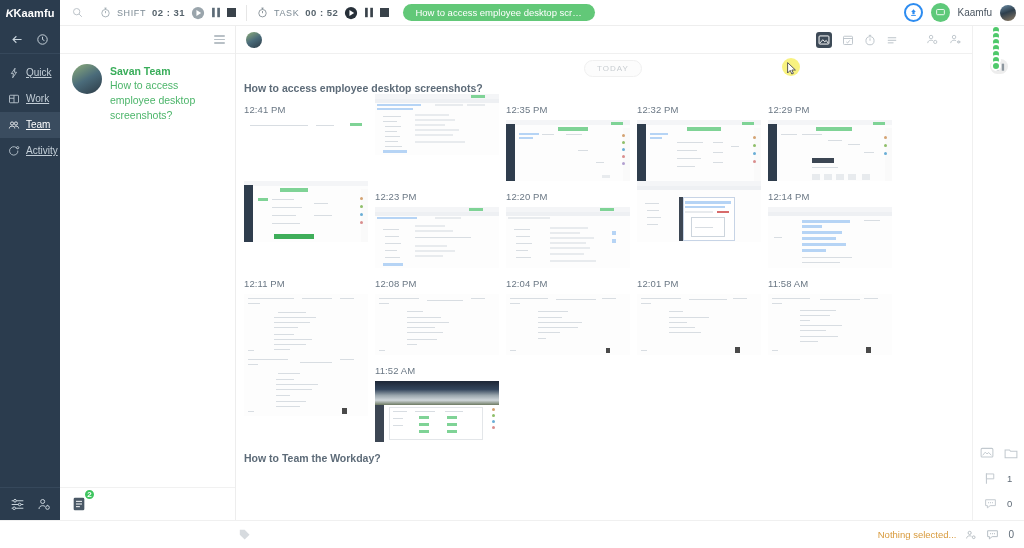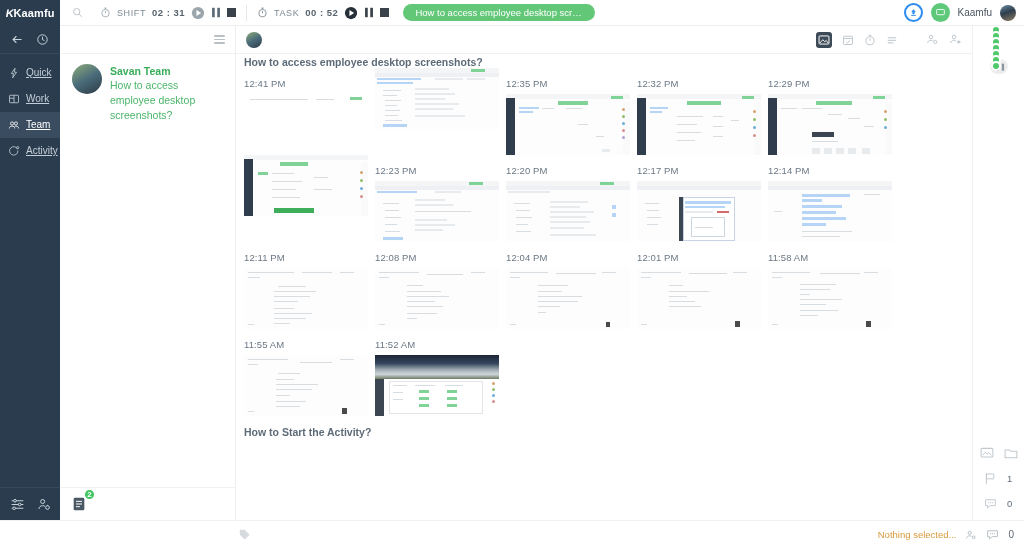--- a/index.html
+++ b/index.html
@@ -400,20 +400,27 @@
               <path d="M2.4 14c0-2.6 2.1-4 4.6-4 1 0 2 .2 2.8.7" fill="none" stroke="#b9c1c7" stroke-width="1.2"></path>
               <line x1="11" y1="12.4" x2="16" y2="12.4" stroke="#b9c1c7" stroke-width="1.2"></line>
               <circle cx="13.4" cy="12.4" r="1.5" fill="none" stroke="#b9c1c7" stroke-width="1.2"></circle>
             </svg>
           </span>
         </span>
       </div>
 
       <div class="main-scroll">
 
+        <div class="today-row">
+          <span class="today-pill">TODAY</span>
+          <span class="cursor-hl" style="left:546px;top:4px;"></span>
+          <svg style="position:absolute;left:551px;top:8px;" width="10" height="13" viewBox="0 0 10 13">
+            <polygon points="0.6,0.6 0.6,11 3.2,8.4 4.8,12 6.4,11.3 4.9,8 8.4,8" fill="#ffffff" stroke="#4a4a4a" stroke-width="0.9"></polygon>
+          </svg>
+        </div>
 
         <div class="section-title sec-title-1">How to access employee desktop screenshots?</div>
 
         <div class="grid">
 
           <div class="shot">
             <div class="shot-time">12:41 PM</div>
             <div class="shot-img blank">
               <div class="m-line" style="left:6px;top:5px;width:58px;"></div>
               <div class="m-green" style="right:6px;top:3px;width:12px;height:3px;"></div>
@@ -583,21 +590,20 @@
               <div class="m-blk" style="left:44px;top:35px;width:36px;height:2px;"></div>
               <div class="m-blk" style="left:44px;top:40px;width:40px;height:2px;"></div>
               <div class="m-blk" style="left:44px;top:46px;width:34px;height:2px;"></div>
               <div class="m-blk" style="left:44px;top:53px;width:46px;height:2px;"></div>
               <div class="m-blue" style="left:106px;top:24px;width:4px;height:4px;"></div>
               <div class="m-blue" style="left:106px;top:32px;width:4px;height:4px;"></div>
             </div>
           </div>
 
           <div class="shot">
-            <div class="shot-time">12:17 PM</div>
             <div class="shot-img">
               <div class="m-top"></div>
                 <div class="m-top2"></div>
               <div class="m-line" style="left:8px;top:22px;width:14px;"></div>
               <div class="m-line" style="left:10px;top:29px;width:12px;"></div>
               <div class="m-line" style="left:10px;top:36px;width:14px;"></div>
               <div class="m-line" style="left:10px;top:43px;width:11px;"></div>
               <div class="m-dark" style="left:42px;top:16px;width:4px;height:44px;"></div>
               <div class="m-white" style="left:46px;top:16px;width:52px;height:44px;border:1px solid #c7d4e6;"></div>
               <div class="m-blue" style="left:48px;top:20px;width:46px;height:3px;"></div>
@@ -712,21 +718,20 @@
               <div class="m-line" style="left:32px;top:31px;width:42px;"></div>
               <div class="m-line" style="left:32px;top:36px;width:26px;"></div>
               <div class="m-line" style="left:32px;top:42px;width:38px;"></div>
               <div class="m-line" style="left:32px;top:47px;width:18px;"></div>
               <div class="m-line" style="left:4px;top:56px;width:6px;"></div>
               <div class="m-blk" style="left:98px;top:53px;width:5px;height:6px;background:#4a4a4a;"></div>
             </div>
           </div>
 
           <div class="shot">
-            <div class="shot-time">11:55 AM</div>
             <div class="shot-img">
               <div class="m-line" style="left:4px;top:4px;width:40px;"></div>
               <div class="m-line" style="left:56px;top:7px;width:32px;"></div>
               <div class="m-line" style="left:96px;top:4px;width:14px;"></div>
               <div class="m-line" style="left:4px;top:9px;width:10px;"></div>
               <div class="m-line" style="left:34px;top:18px;width:22px;"></div>
               <div class="m-line" style="left:32px;top:24px;width:18px;"></div>
               <div class="m-line" style="left:32px;top:29px;width:42px;"></div>
               <div class="m-line" style="left:32px;top:34px;width:36px;"></div>
               <div class="m-line" style="left:32px;top:40px;width:14px;"></div>
@@ -756,21 +761,21 @@
               <div class="m-line" style="left:18px;top:37px;width:10px;"></div>
               <div class="m-line" style="left:18px;top:44px;width:10px;"></div>
               <div class="m-dot" style="left:117px;top:27px;background:#d4a373;"></div>
               <div class="m-dot" style="left:117px;top:33px;background:#8fbf6a;"></div>
               <div class="m-dot" style="left:117px;top:39px;background:#6aaed6;"></div>
               <div class="m-dot" style="left:117px;top:45px;background:#d98e8e;"></div>
             </div>
           </div>
         </div>
 
-        <div class="section-title" style="margin-top:10px;">How to Start the Activity?</div>
+        <div class="section-title" style="margin-top:10px;">How to Team the Workday?</div>
       </div>
     </div>
 
     <div class="rightrail">
       <div class="rr-av">
         <span class="avatar av-1"></span>
       </div>
       <div class="rr-av">
         <span class="avatar av-2"></span>
         <span class="dot-online"></span>

